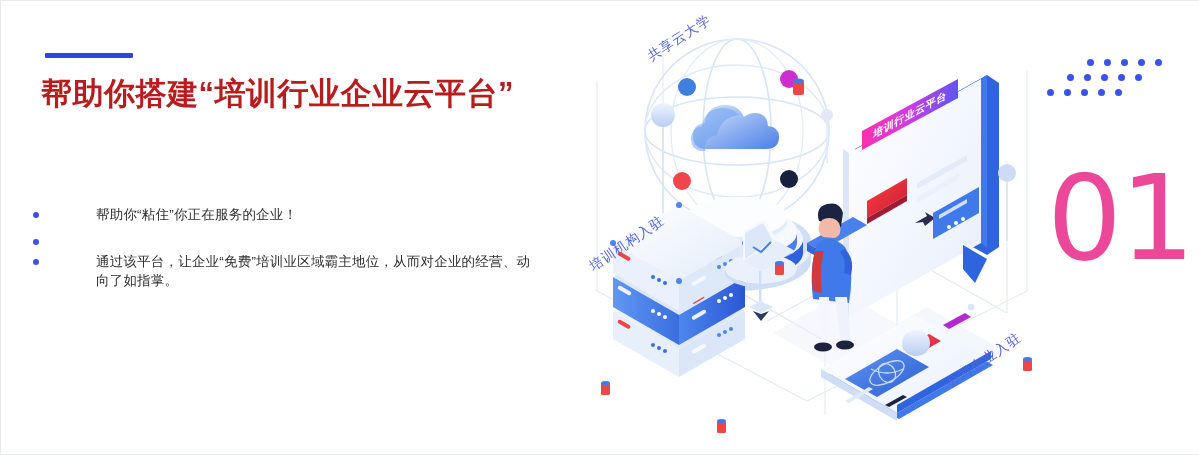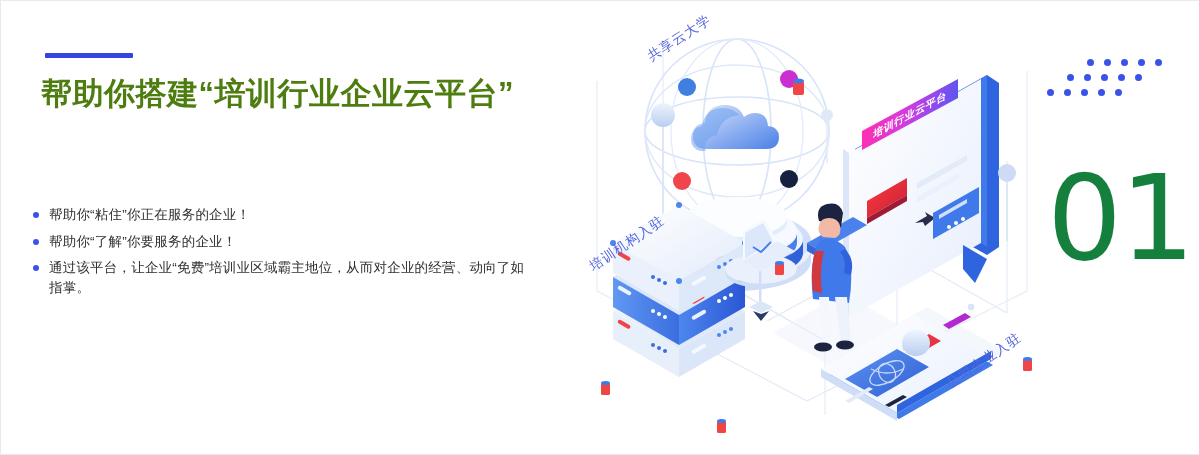--- a/index.html
+++ b/index.html
@@ -9,32 +9,32 @@
     font-family:"Liberation Sans","DejaVu Sans",sans-serif;
     overflow:hidden;position:relative;
   }
   .page{position:absolute;inset:0;background:#fff;
         border-top:1px solid #e8eaf2;border-left:1px solid #e8eaf2;
         border-bottom:1px solid #e8eaf2;box-sizing:border-box;}
 
   
   .accent-bar{position:absolute;left:44px;top:52px;width:88px;height:5px;background:#3344e0;border-radius:1px;}
   .title{position:absolute;left:40px;top:72px;font-size:31px;font-weight:700;
-         color:#4d7c0f;letter-spacing:.5px;white-space:nowrap;}
+         color:#b91c1c;letter-spacing:.5px;white-space:nowrap;}
   .bullets{position:absolute;left:32px;top:204px;width:500px;}
   .bullet-row{display:flex;align-items:flex-start;margin-bottom:7px;}
   .bullet-dot{width:6px;height:6px;border-radius:50%;background:#3a52e8;
               margin-top:7px;margin-right:10px;flex:0 0 6px;}
-  .bullet-text{font-size:13.5px;line-height:19.5px;color:#2f2f2f;letter-spacing:.2px;}
+  .bullet-text{font-size:13.5px;line-height:19.5px;color:#2f2f2f;letter-spacing:.2px;margin-left:47px;}
 
   
   .dot-grid{position:absolute;left:1046px;top:58px;width:120px;height:42px;}
   .dot-grid i{position:absolute;width:7px;height:7px;border-radius:50%;background:#3a52e8;display:block;}
   .big-number{position:absolute;left:1046px;top:158px;font-size:118px;line-height:118px;
-              font-weight:400;color:#15803d;letter-spacing:-2px;
+              font-weight:400;color:#ec4899;letter-spacing:-2px;
               font-family:"DejaVu Sans",sans-serif;}
 
   
   .illo{position:absolute;left:566px;top:0;width:560px;height:455px;}
   .illo svg{display:block;width:560px;height:455px;}
 
   .illo-label{position:absolute;font-size:13.5px;color:#5566dd;font-weight:500;
               white-space:nowrap;letter-spacing:1px;}
   .lbl-cloud{left:82px;top:48px;transform:rotate(-33deg);transform-origin:left center;}
   .lbl-org{left:24px;top:258px;transform:rotate(-34deg);transform-origin:left center;}
@@ -56,21 +56,20 @@
 
   <div class="title">帮助你搭建“培训行业企业云平台”</div>
 
   <div class="bullets">
     <div class="bullet-row">
       <span class="bullet-dot"></span>
       <span class="bullet-text">帮助你“粘住”你正在服务的企业！</span>
     </div>
     <div class="bullet-row">
       <span class="bullet-dot"></span>
-      <span class="bullet-text">帮助你“了解”你要服务的企业！</span>
     </div>
     <div class="bullet-row">
       <span class="bullet-dot"></span>
       <span class="bullet-text">通过该平台，让企业“免费”培训业区域霸主地位，从而对企业的经营、动向了如指掌。</span>
     </div>
   </div>
 
   <div class="dot-grid">
     <i style="left:40px;top:0px"></i>
       <i style="left:57px;top:0px"></i>

